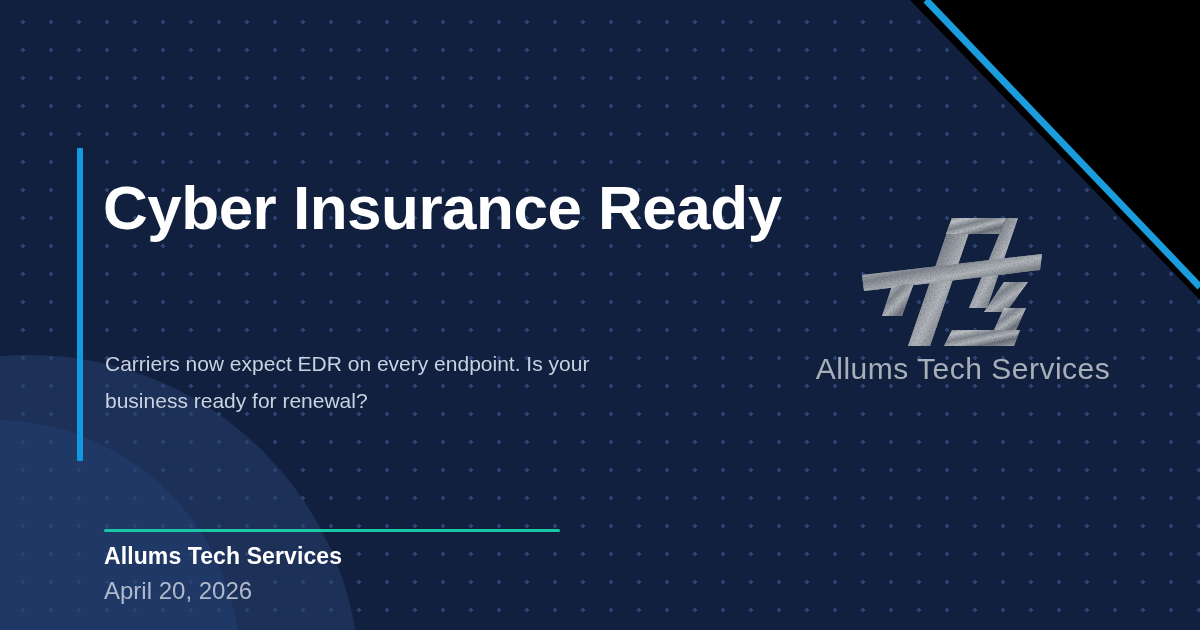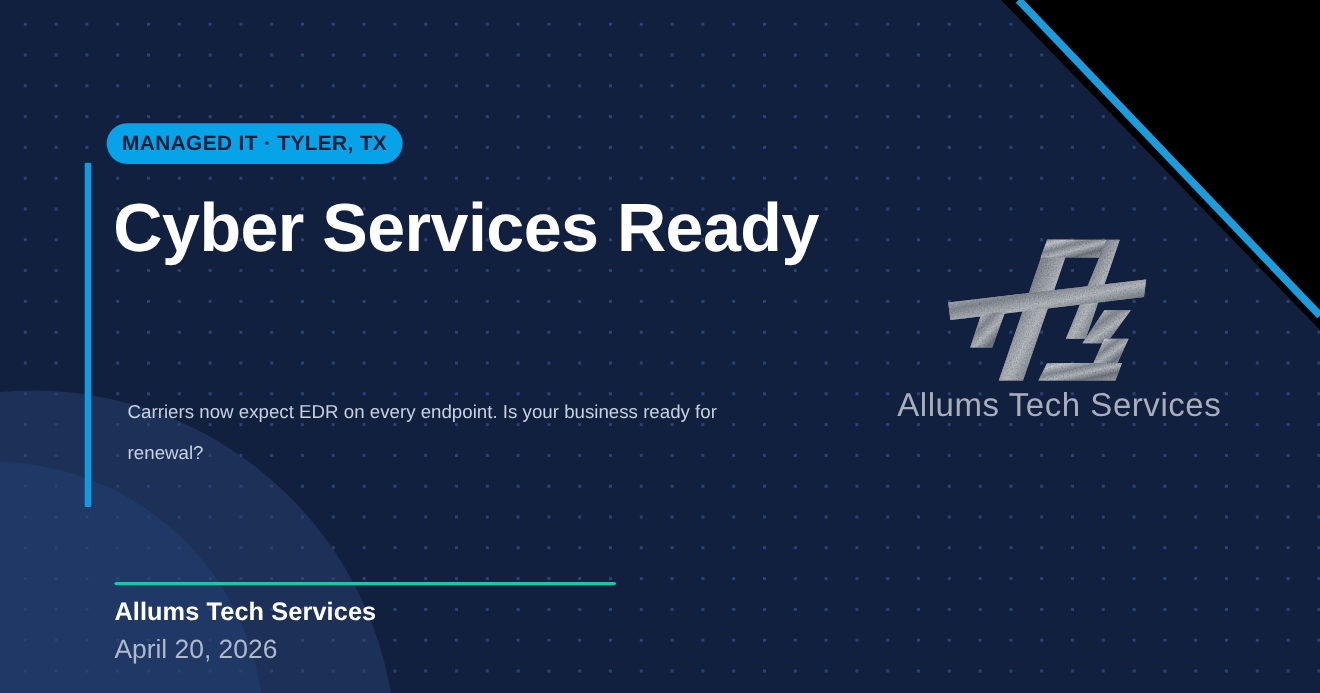--- a/index.html
+++ b/index.html
@@ -128,25 +128,25 @@
     color: #ffffff;
     letter-spacing: -0.5px;
     margin: 0;
   }
 
   .subhead {
     position: absolute;
     left: 104px;
     top: 344px;
     width: 570px;
-    font-size: 17px;
+    font-size: 21px;
     line-height: 37px;
     font-weight: 400;
     color: #c8d2e0;
-    margin: 12px;
+    margin: 1px;
   }
 
   
   .footer-rule {
     position: absolute;
     left: 104px;
     top: 529px;
     width: 456px;
     height: 3px;
     background: #1ac8a5;
@@ -212,25 +212,22 @@
     <div class="blk"></div>
     <svg class="edge" viewBox="0 0 290 300" preserveAspectRatio="none">
       <line x1="16" y1="0" x2="290" y2="287" stroke="#1b9ddd" stroke-width="7"></line>
     </svg>
   </div>
 
   <div class="content">
 
     <div class="accent-bar"></div>
 
-    <div class="badge">
-      <span class="badge-label">MANAGED IT · TYLER, TX</span>
-    </div>
-
-    <h1 class="headline">Cyber Services Ready</h1>
+
+    <h1 class="headline">Cyber Insurance Ready</h1>
 
     <p class="subhead">Carriers now expect EDR on every endpoint. Is your business ready for renewal?</p>
 
     <div class="footer-rule"></div>
     <div class="footer-brand">Allums Tech Services</div>
     <div class="footer-date">April 20, 2026</div>
 
     <div class="logo">
       <svg class="logo-mark" viewBox="0 0 210 140">
         <defs>

